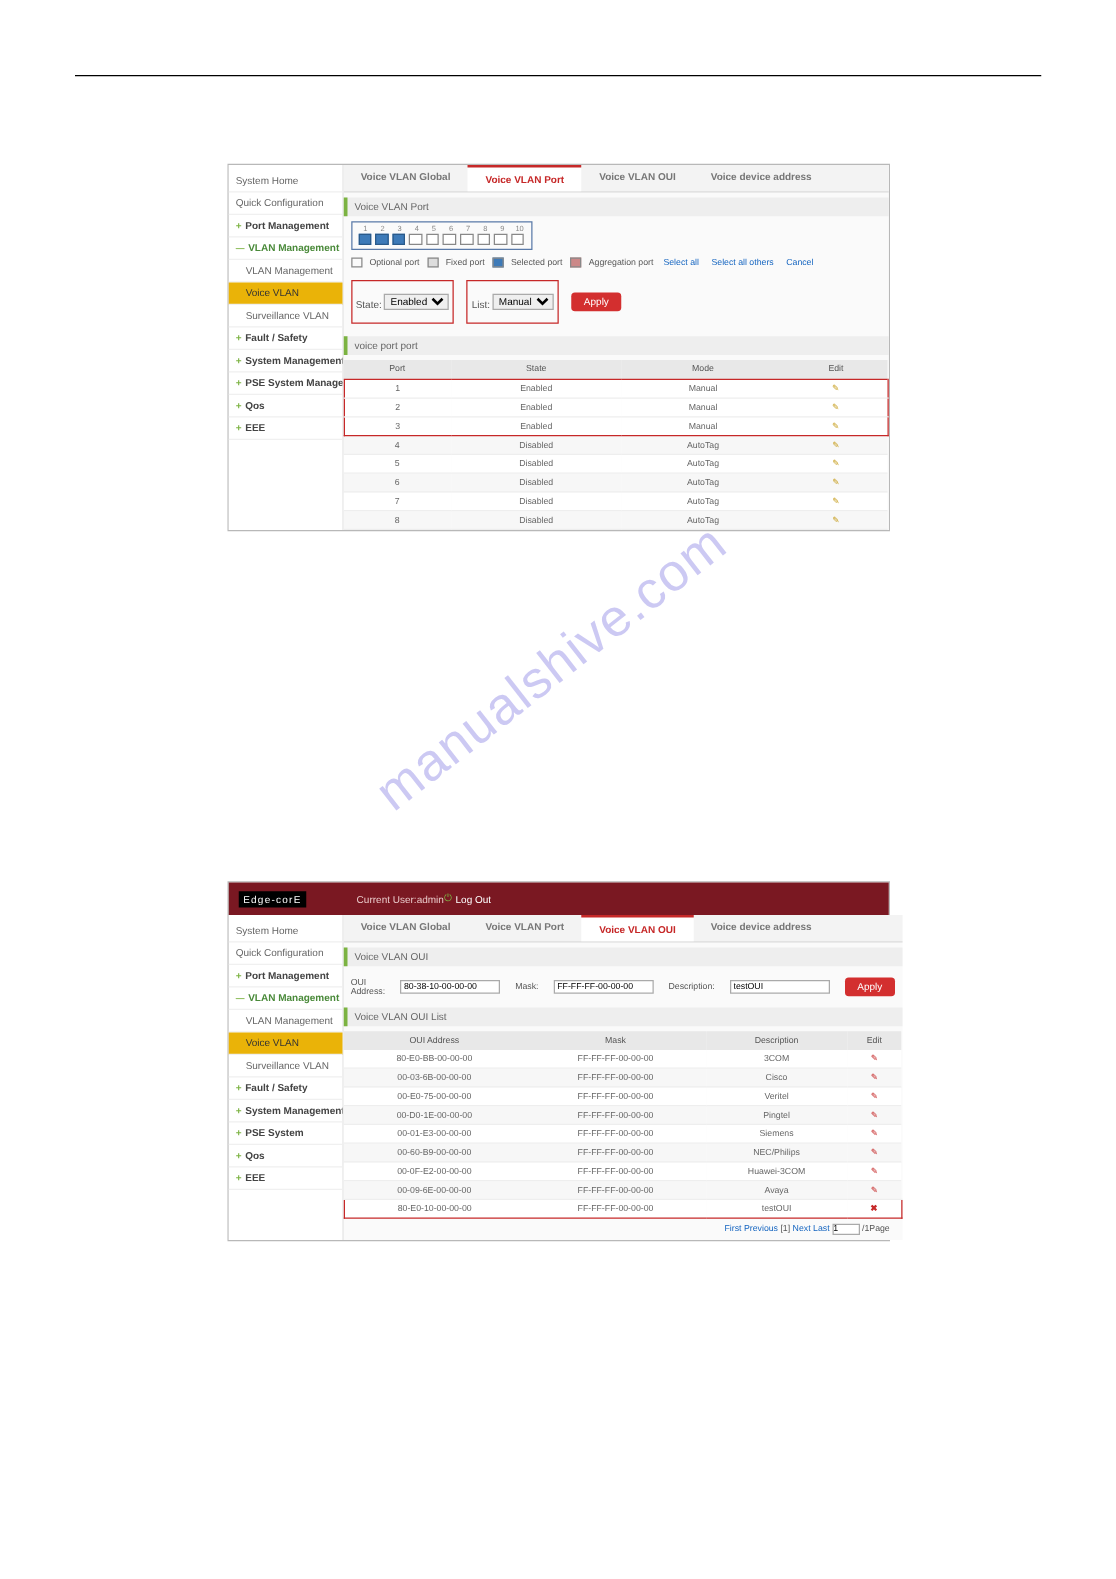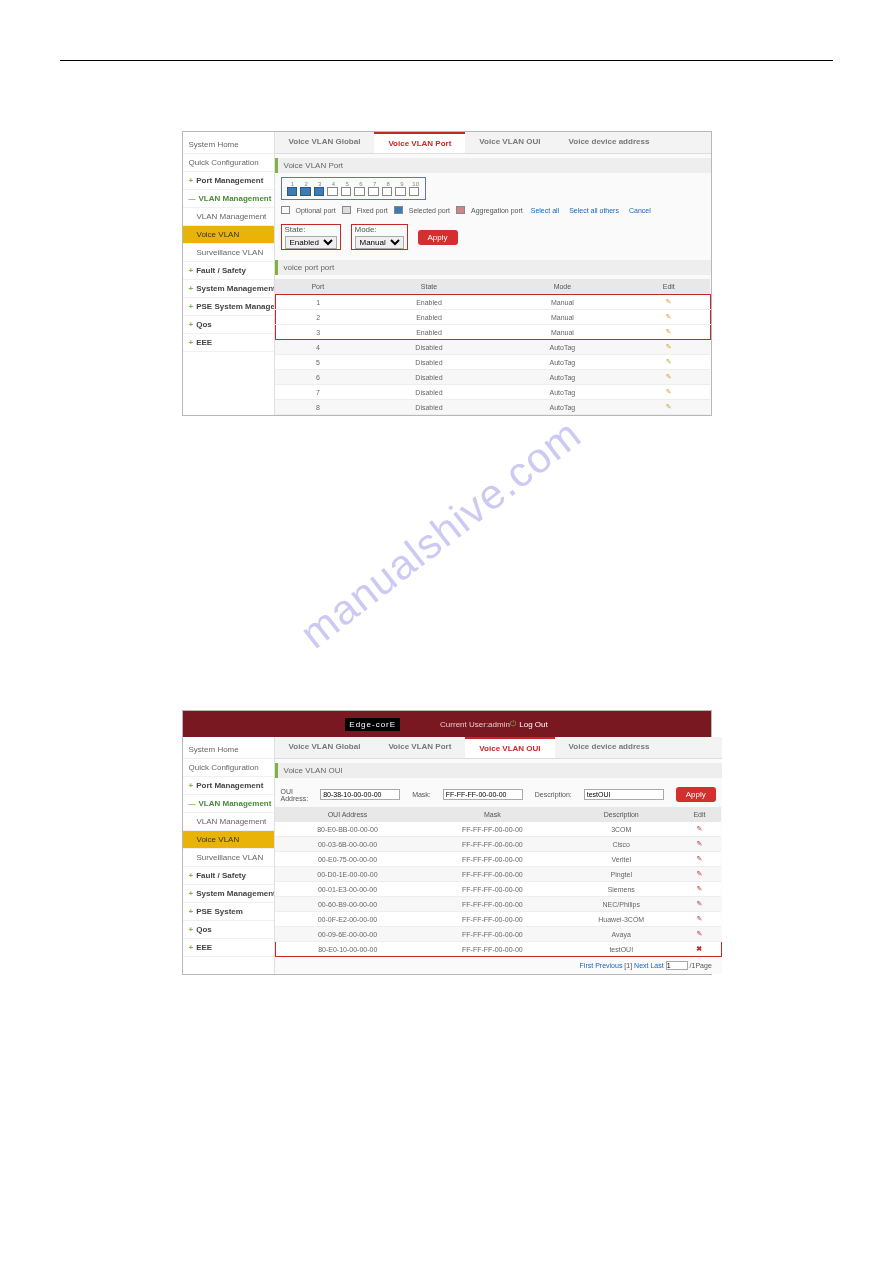--- a/index.html
+++ b/index.html
@@ -1,19 +1,19 @@
 <!DOCTYPE html>
 <html><head>
 <meta charset="utf-8">
 <style>
   * { box-sizing: border-box; margin: 0; padding: 0; }
   body { font-family: Arial, sans-serif; font-size: 9px; background: #fff; width: 893px; position: relative; }
   .page { width: 893px; padding: 60px 0 40px; }
   .hr-top { border-top: 1px solid #000; margin: 0 60px 70px; }
-  .panel { margin: 14px auto 60px; border: 1px solid #b8b8b8; width: 530px; background: #fff; position: relative; display: flex; }
+  .panel { margin: 0 auto 60px; border: 1px solid #b8b8b8; width: 530px; background: #fff; position: relative; display: flex; }
   .sidebar { width: 92px; background: #fff; border-right: 1px solid #e0e0e0; padding: 4px 0; font-size: 8px; }
   .side-item { padding: 4px 6px; color: #666; cursor: pointer; border-bottom: 1px solid #f0f0f0; white-space: nowrap; overflow: hidden; }
   .side-item.exp::before { content: "+"; color: #7cb342; margin-right: 3px; font-weight: bold; }
   .side-item.col::before { content: "—"; color: #7cb342; margin-right: 3px; font-weight: bold; font-size: 7px; }
   .side-item.bold { font-weight: bold; color: #444; }
   .side-item.green { color: #4a8a3a; font-weight: bold; }
   .side-item.highlight { background: #eab308; color: #333; }
   .side-item.sub { padding-left: 14px; }
   .content { flex: 1; background: #fafafa; }
   .tabs { display: flex; background: #f3f3f3; border-bottom: 1px solid #ddd; font-size: 8px; }
@@ -26,33 +26,33 @@
   .port-nums span { width: 10px; text-align: center; }
   .port-icons { display: flex; gap: 3px; }
   .port-icon { width: 11px; height: 9px; border: 1px solid #888; background: #fff; }
   .port-icon.sel { background: #3d7ab8; border-color: #2a5a8a; }
   .legend { display: flex; gap: 6px; align-items: center; font-size: 7px; color: #555; padding: 4px 6px; flex-wrap: wrap; }
   .legend-box { width: 9px; height: 8px; border: 1px solid #888; display: inline-block; }
   .legend-box.blue { background: #3d7ab8; }
   .legend-box.agg { background: #c88; }
   .legend a { color: #1565c0; text-decoration: none; margin: 0 2px; }
   .controls { display: flex; gap: 10px; align-items: center; padding: 6px; font-size: 8px; }
-  .ctrl-group { border: 1px solid #c62828; padding: 0 3px; display: flex; align-items: flex-start; gap: 2px; flex-direction: column; }
+  .ctrl-group { border: 1px solid #c62828; padding: 10px 3px; display: flex; align-items: flex-end; gap: 2px; }
   .ctrl-group label { color: #555; }
   .ctrl-group select { font-size: 8px; border: 1px solid #aaa; }
   .apply-btn { background: #d32f2f; color: #fff; border: none; border-radius: 3px; padding: 3px 10px; font-size: 8px; cursor: pointer; }
   .tbl { width: 100%; border-collapse: collapse; font-size: 7px; }
   .tbl th { background: #e8e8e8; padding: 4px; color: #555; font-weight: normal; text-align: center; }
   .tbl td { padding: 3px; text-align: center; color: #666; border-bottom: 1px solid #eee; background: #fff; }
   .tbl tr:nth-child(even) td { background: #f7f7f7; }
   .edit-icon { color: #c9a227; cursor: pointer; }
   .del-icon { color: #c62828; cursor: pointer; font-weight: bold; }
   .row-hl td { background: #fff !important; }
   
-  .topbar { background: #7a1822; height: 26px; display: flex; align-items: center; padding: 0 8px; justify-content: center; }
+  .topbar { background: #7a1822; height: 26px; display: flex; align-items: center; padding: 0 8px; justify-content: flex-start; }
   .logo { background: #000; color: #fff; font-size: 8px; padding: 2px 4px; letter-spacing: 1px; }
   .user-info { color: #e8c8c8; font-size: 8px; }
   .logout { color: #fff; font-size: 8px; display: flex; align-items: center; gap: 3px; }
   .logout-icon { color: #7cb342; }
   
   .form-row { display: flex; gap: 12px; align-items: center; padding: 5px 6px; font-size: 7px; color: #555; }
   .form-row input { font-size: 7px; border: 1px solid #aaa; padding: 1px 2px; width: 80px; }
   
   .pagination { text-align: right; font-size: 7px; color: #555; padding: 4px 10px; }
   .pagination a { color: #1565c0; text-decoration: none; }
@@ -131,21 +131,21 @@
         <a href="#">Select all</a>
         <a href="#">Select all others</a>
         <a href="#">Cancel</a>
       </div>
       <div class="controls">
         <div class="ctrl-group">
           <label>State:</label>
           <select><option>Enabled</option></select>
         </div>
         <div class="ctrl-group">
-          <label>Mode:</label>
+          <label>List:</label>
           <select><option>Manual</option></select>
         </div>
         <button class="apply-btn">Apply</button>
       </div>
       <div class="section-title">voice port port</div>
       <table class="tbl">
         <thead>
             <tr>
           <th>Port</th>
           <th>State</th>
@@ -245,20 +245,21 @@
         <div class="section-title">Voice VLAN OUI</div>
         <div class="form-row">
           <span>OUI Address:</span>
           <input value="80-38-10-00-00-00" style="">
           <span>Mask:</span>
           <input value="FF-FF-FF-00-00-00" style="">
           <span>Description:</span>
           <input value="testOUI" style="">
           <button class="apply-btn">Apply</button>
         </div>
+        <div class="section-title">Voice VLAN OUI List</div>
         <table class="tbl">
           <thead>
               <tr>
             <th>OUI Address</th>
             <th>Mask</th>
             <th>Description</th>
             <th>Edit</th>
           </tr>
             </thead>
           <tbody id="tbl2-body">

